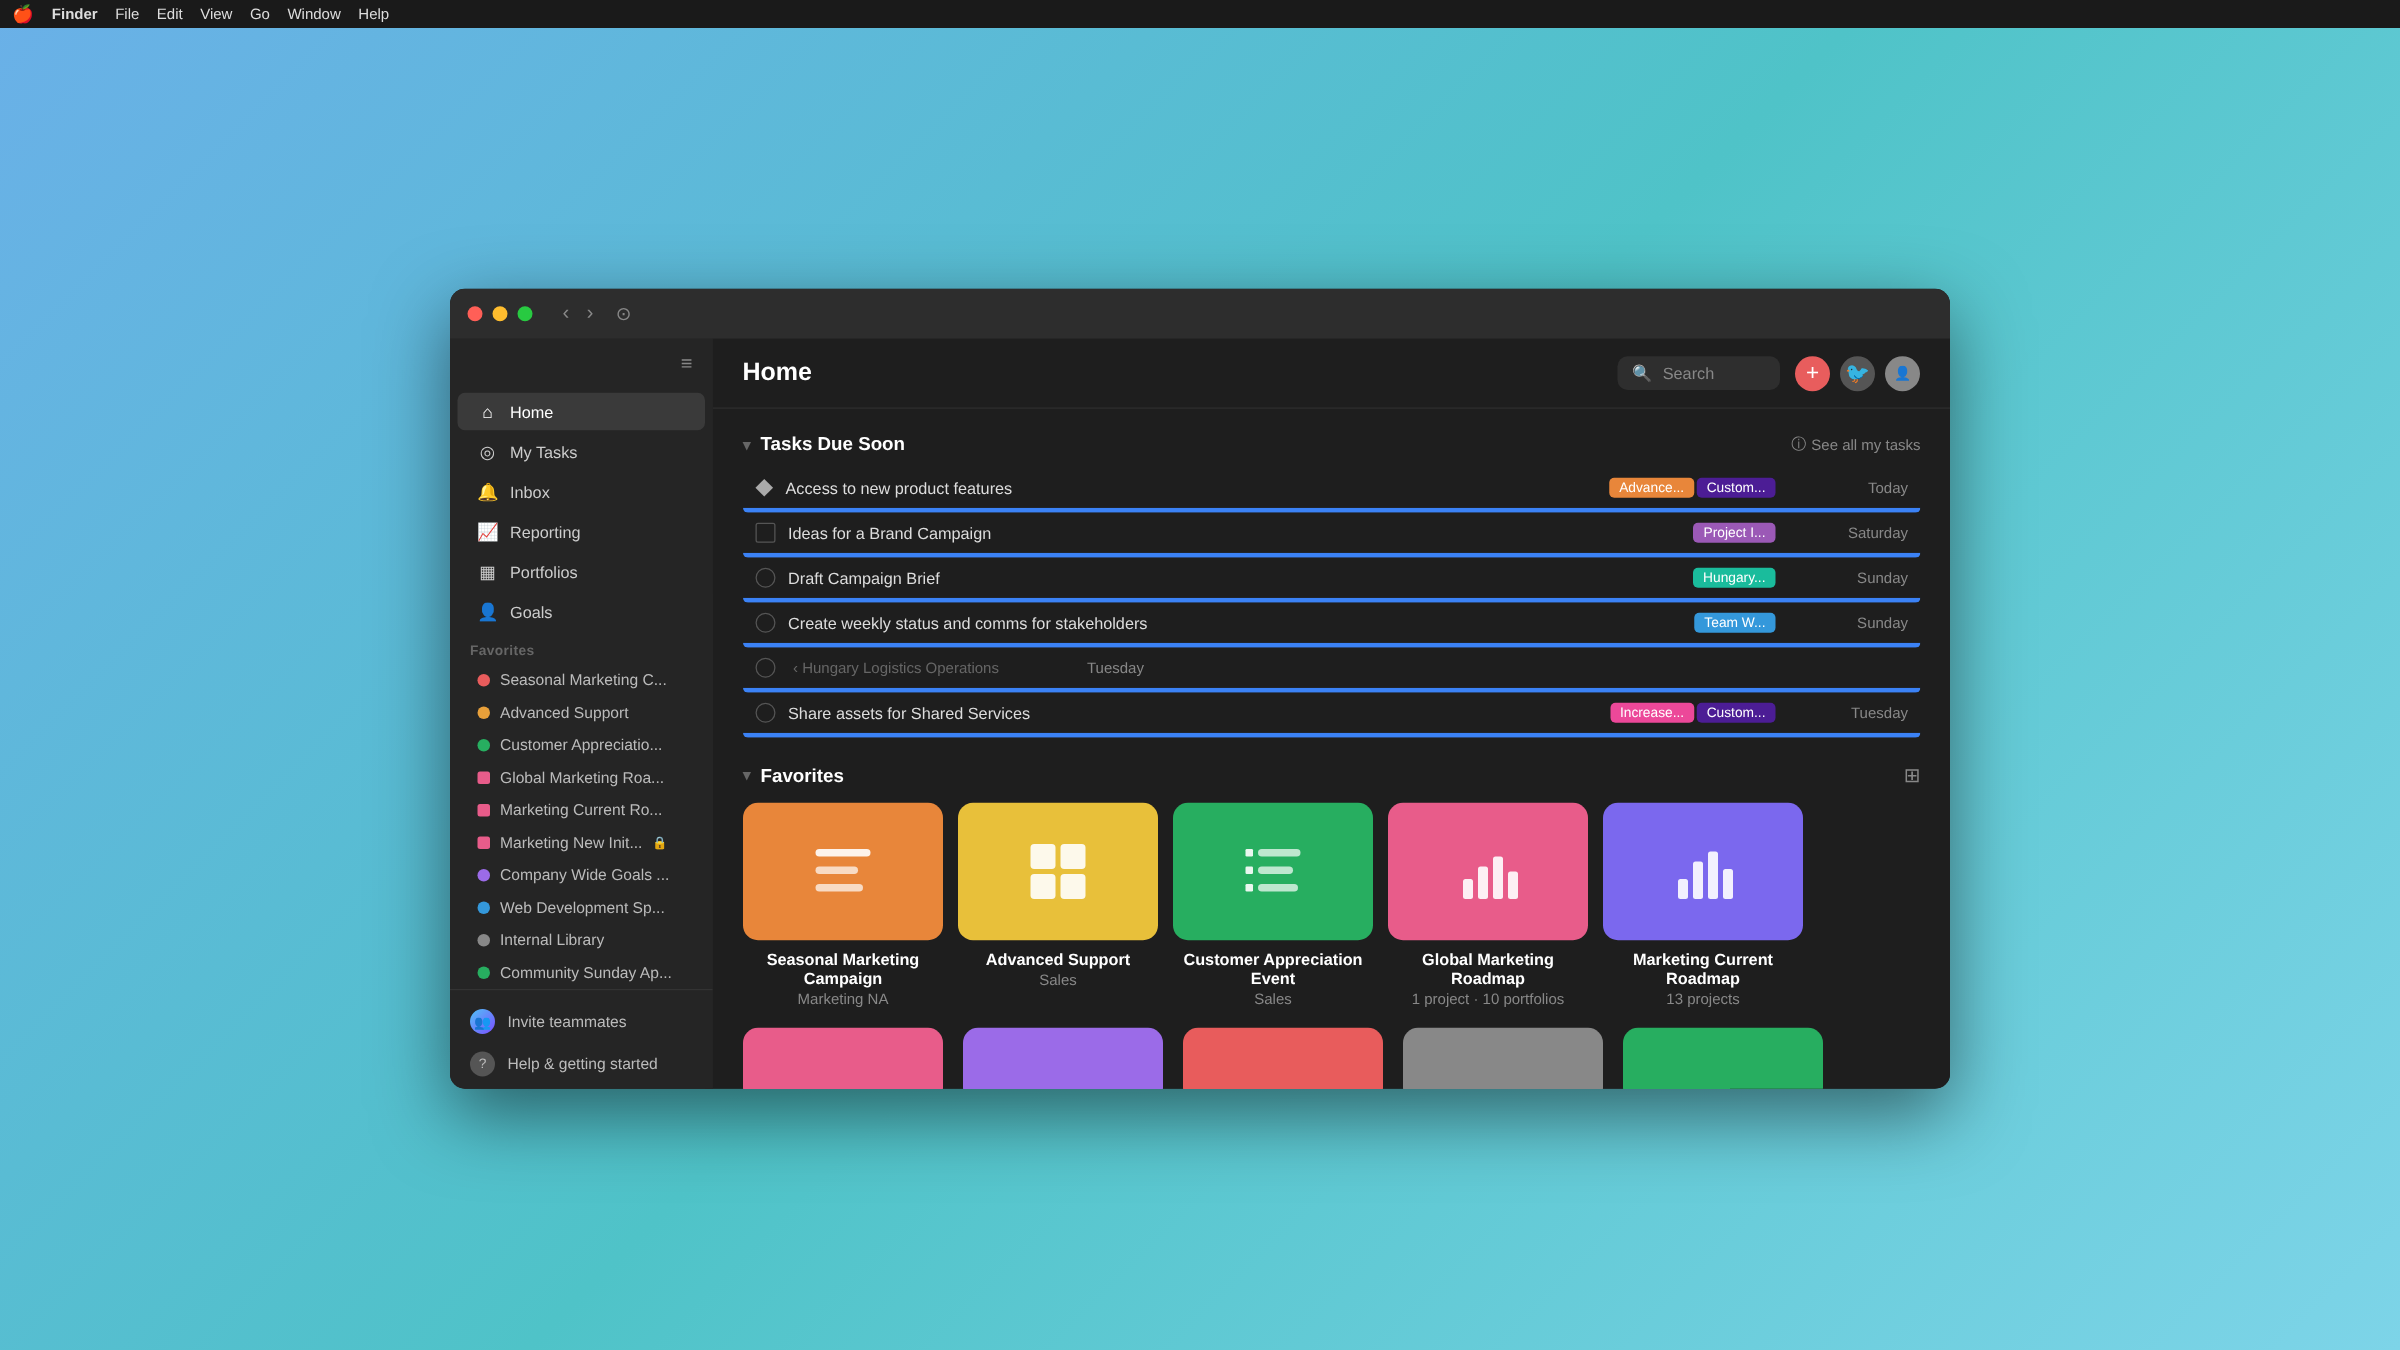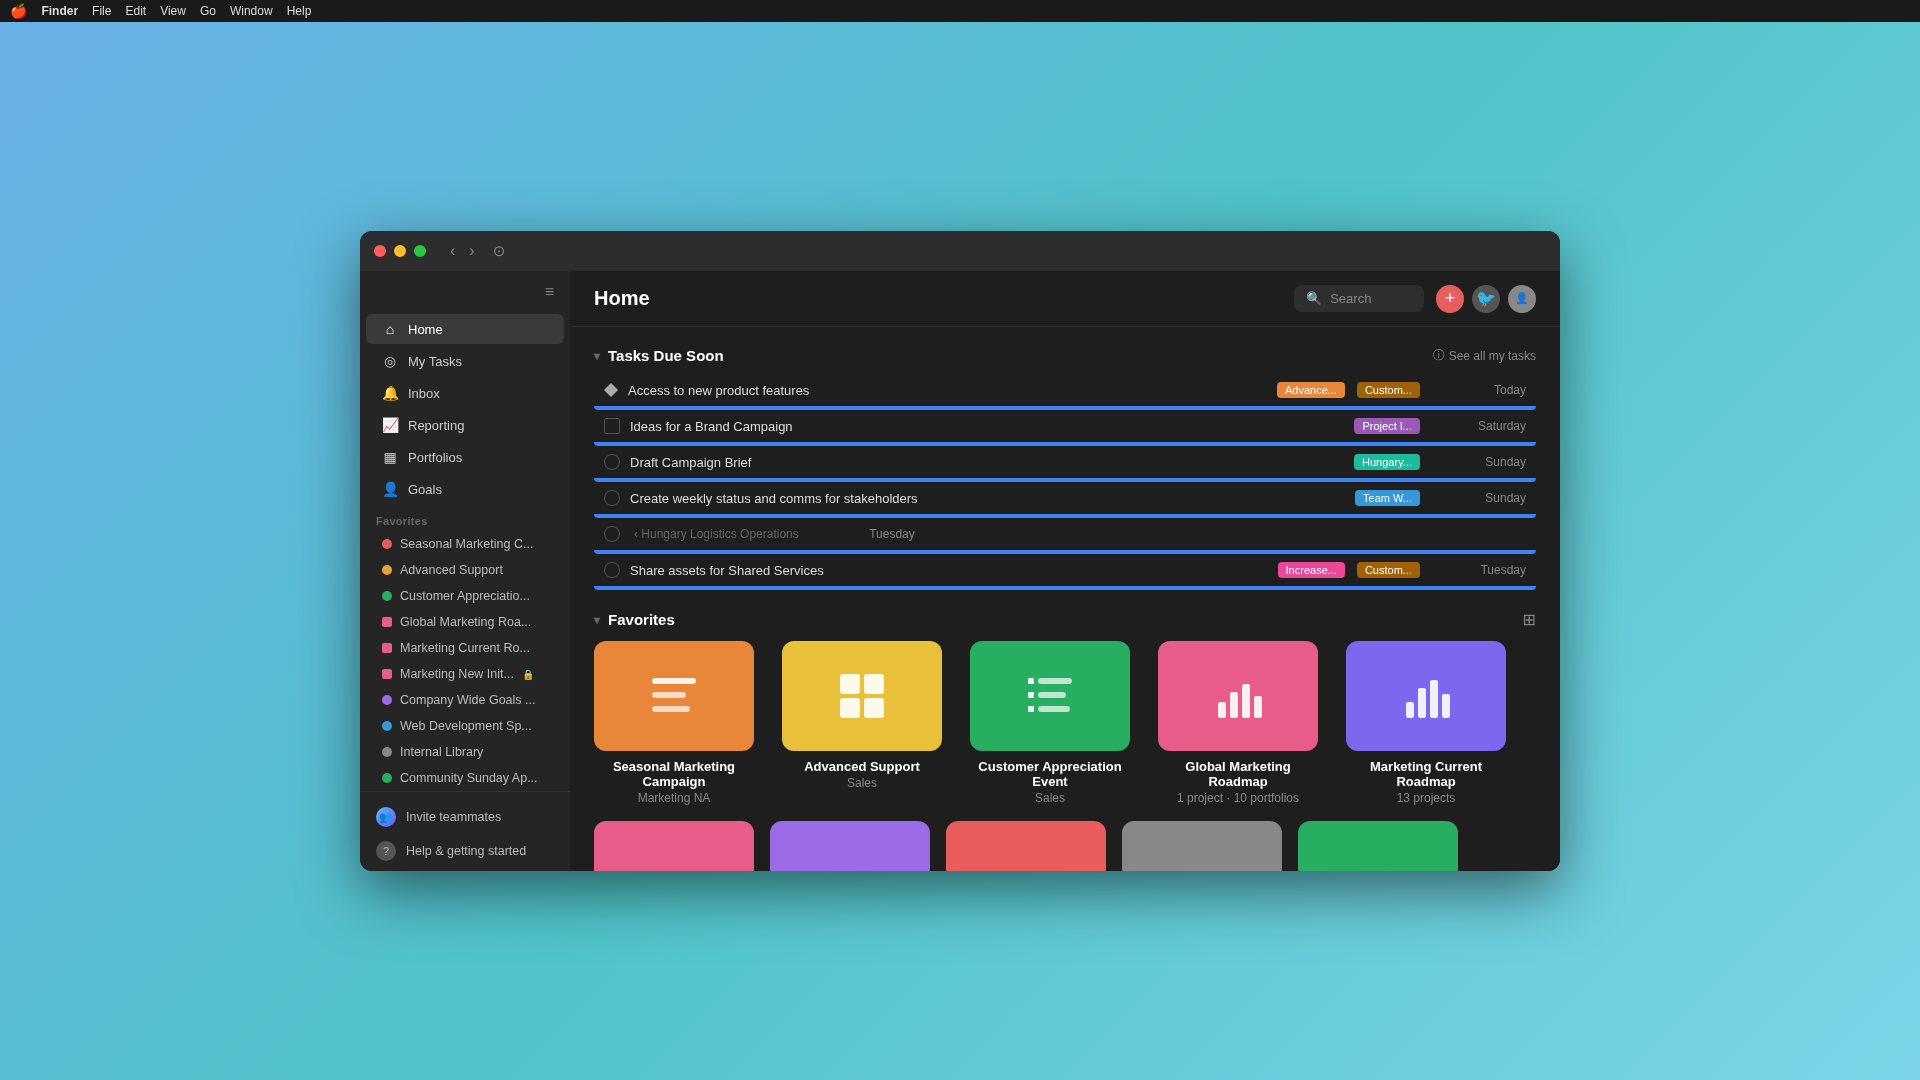--- a/index.html
+++ b/index.html
@@ -278,32 +278,32 @@
       font-size: 13px;
       color: #ddd;
     }
     .task-sub {
       font-size: 12px;
       color: #666;
       margin-left: 4px;
     }
     .task-tags {
       display: flex;
-      gap: 12px;
+      gap: 2px;
       align-items: center;
     }
     .tag {
       padding: 2px 8px;
       border-radius: 4px;
       font-size: 11px;
       font-weight: 500;
       white-space: nowrap;
     }
     .tag-orange { background: #e8863a; color: #fff; }
-    .tag-pink { background: #a16207; color: #fff; }
+    .tag-pink { background: #4c1d95; color: #fff; }
     .tag-purple { background: #9b59b6; color: #fff; }
     .tag-green { background: #ec4899; color: #fff; }
     .tag-blue { background: #3498db; color: #fff; }
     .tag-teal { background: #1abc9c; color: #fff; }
     .task-date {
       font-size: 12px;
       color: #888;
       min-width: 55px;
       text-align: right;
       margin-left: 41px;
@@ -316,21 +316,21 @@
       justify-content: space-between;
       margin-bottom: 12px;
     }
     .grid-toggle {
       cursor: pointer;
       color: #888;
       font-size: 16px;
     }
     .cards-grid {
       display: flex;
-      gap: 28px;
+      gap: 12px;
       flex-wrap: wrap;
     }
     .fav-card {
       width: 160px;
       cursor: pointer;
     }
     .fav-card-icon {
       width: 160px;
       height: 110px;
       border-radius: 12px;

